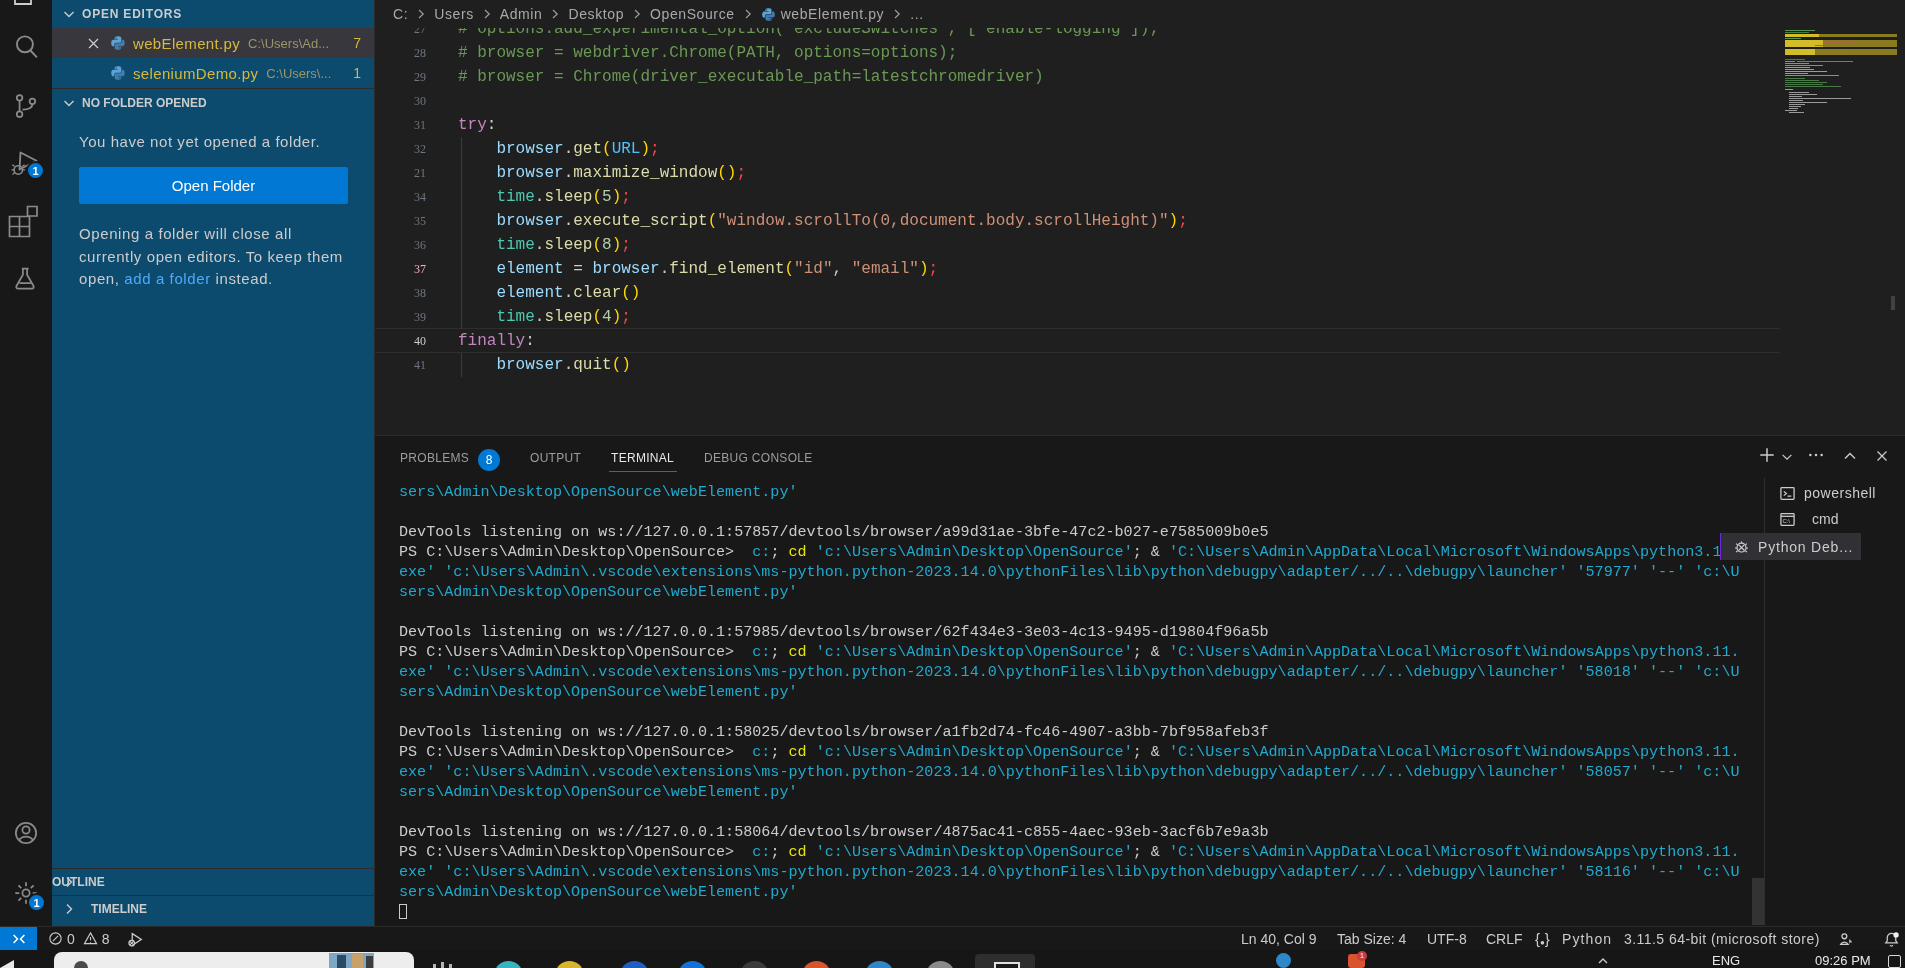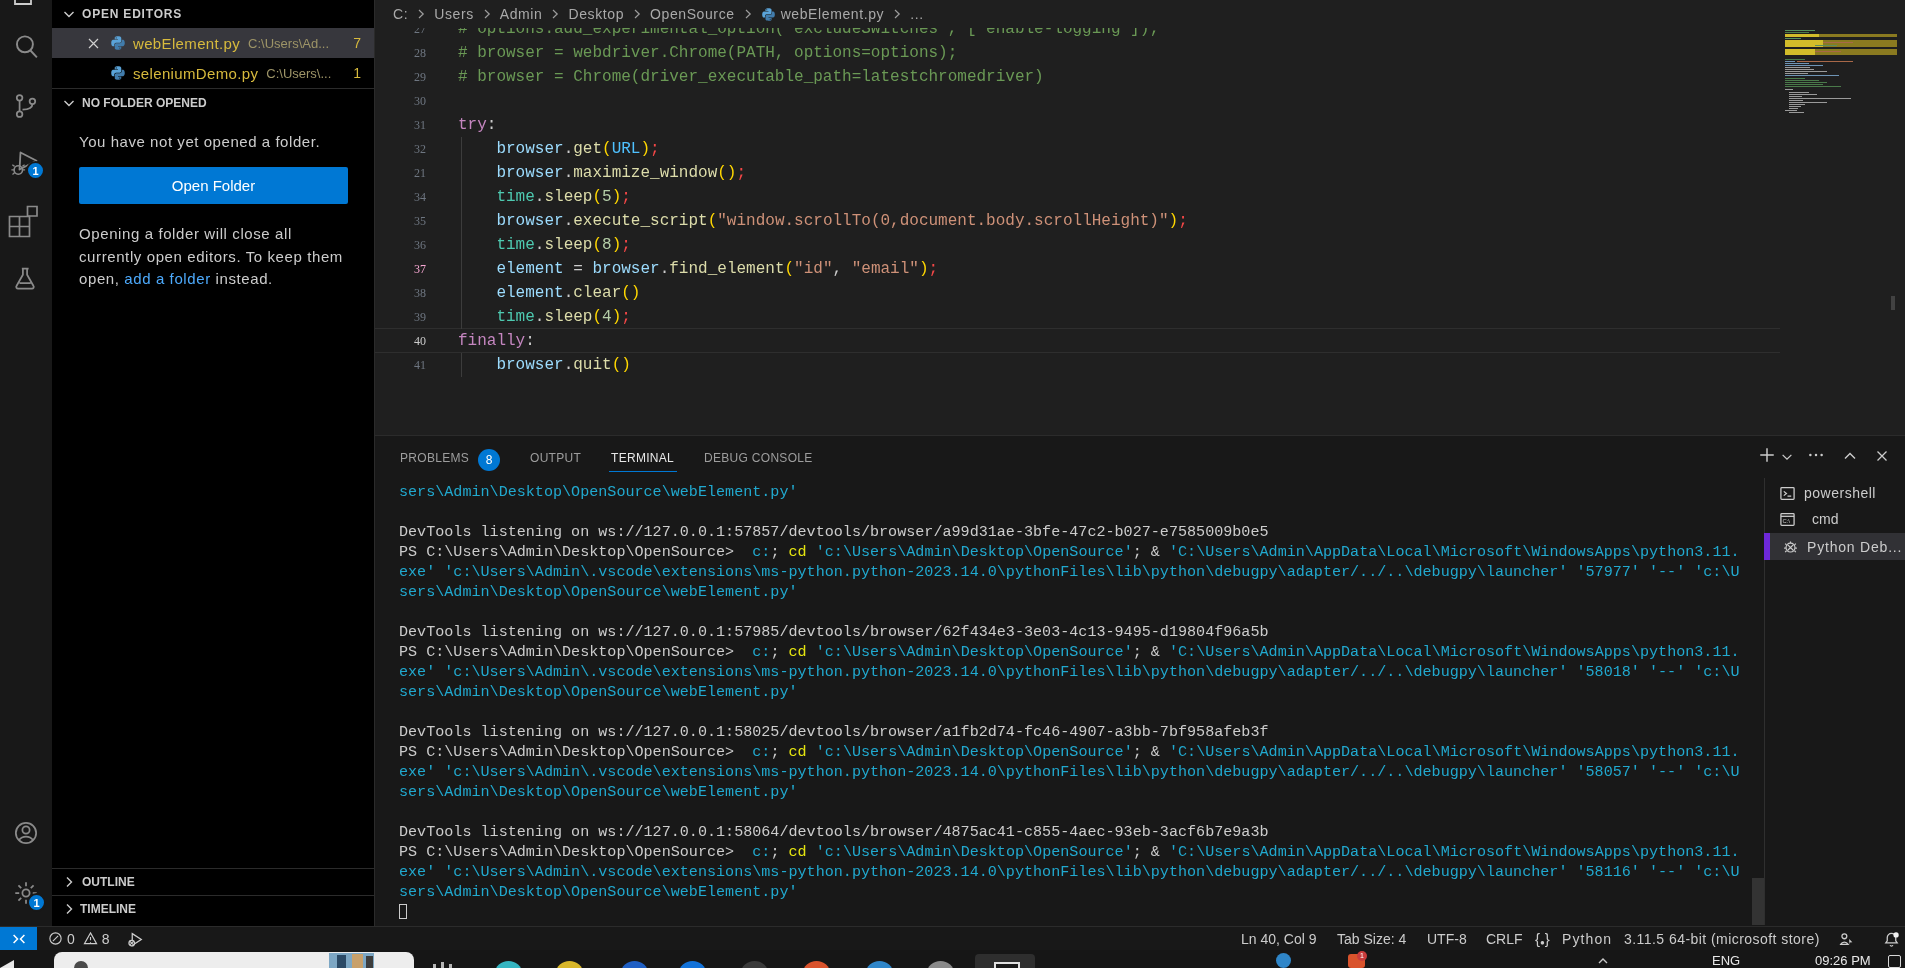--- a/index.html
+++ b/index.html
@@ -1,17 +1,17 @@
 <!DOCTYPE html>
 <html><head><meta charset="utf-8"><style>
 *{margin:0;padding:0;box-sizing:border-box}
 html,body{width:1905px;height:968px;overflow:hidden;background:#1f1f1f;font-family:"Liberation Sans",sans-serif}
 .abs{position:absolute}
 #activity{position:absolute;left:0;top:0;width:52px;height:926px;background:#181818}
-#sidebar{position:absolute;left:52px;top:0;width:323px;height:926px;background:#000000;border-right:1px solid #2b2b2b}
+#sidebar{position:absolute;left:52px;top:0;width:323px;height:926px;background:#0c4a6e;border-right:1px solid #2b2b2b}
 #editor{position:absolute;left:375px;top:0;width:1530px;height:435px;background:#1f1f1f}
 #panel{position:absolute;left:375px;top:435px;width:1530px;height:491px;background:#181818;border-top:1px solid #2b2b2b}
 #status{position:absolute;left:0;top:926px;width:1905px;height:24px;background:#181818;border-top:1px solid #2b2b2b}
 #taskbar{position:absolute;left:0;top:950px;width:1905px;height:18px;background:#161616}
 .shead{position:absolute;left:0;width:322px;height:28px;color:#cccccc;font-weight:bold;font-size:12px;display:flex;align-items:center}
 .row{position:absolute;left:0;width:322px;height:30px;display:flex;align-items:center;font-size:15px}
 .fname{color:#d7ba3d;margin-left:7px;letter-spacing:0.35px}
 .fdesc{color:#9d9467;margin-left:8px;font-size:13px}
 .c-link{color:#4daafc}
 .ln{position:absolute;left:0;width:51px;text-align:right;color:#6e7681;font-size:12px;line-height:24px;font-family:Liberation Serif, serif}
@@ -102,28 +102,28 @@
       <span style="margin-left:30px">NO FOLDER OPENED</span>
     </div>
 <div class="abs" style="left:27px;top:133px;color:#cccccc;font-size:15px;letter-spacing:0.55px">You have not yet opened a folder.</div>
 <div class="abs" style="left:27px;top:167px;width:269px;height:37px;background:#0078d4;border-radius:2px;color:#ffffff;font-size:15px;display:flex;align-items:center;justify-content:center">Open Folder</div>
 <div class="abs" style="left:27px;top:223px;width:290px;color:#cccccc;font-size:15px;line-height:22.6px;letter-spacing:0.6px">Opening a folder will close all<br>currently open editors. To keep them<br>open, <span class="c-link">add a folder</span> instead.</div>
 <div class="abs" style="left:0;top:868px;width:322px;border-top:1px solid #2b2b2b"></div>
 <div class="shead" style="top:869px;height:26px">
       <svg style="position:absolute;left:9px;top:5px" width="16" height="16" viewBox="0 0 16 16">
         <path d="M6 3.5L10.5 8 6 12.5" stroke="#cccccc" fill="none" stroke-width="1.4"></path>
       </svg>
-      <span style="margin-left:30px">OUTLINE</span>
+      <span style="">OUTLINE</span>
     </div>
 <div class="abs" style="left:0;top:895px;width:322px;border-top:1px solid #2b2b2b"></div>
 <div class="shead" style="top:896px;height:26px">
       <svg style="position:absolute;left:9px;top:5px" width="16" height="16" viewBox="0 0 16 16">
         <path d="M6 3.5L10.5 8 6 12.5" stroke="#cccccc" fill="none" stroke-width="1.4"></path>
       </svg>
-      <span style="margin-left:28px">TIMELINE</span>
+      <span style="margin-left:39px">TIMELINE</span>
     </div>
 </div>
 <div id="editor">
 <div class="abs" style="left:0;top:0;width:1530px;height:435px;overflow:hidden">
 <div class="abs" style="left:0;top:328px;width:1405px;height:25px;border-top:1px solid #2e2e2e;border-bottom:1px solid #2e2e2e"></div>
 <div class="ln" style="top:17px;color:#6e7681">27</div>
 <div class="ln" style="top:41px;color:#6e7681">28</div>
 <div class="ln" style="top:65px;color:#6e7681">29</div>
 <div class="ln" style="top:89px;color:#6e7681">30</div>
 <div class="ln" style="top:113px;color:#6e7681">31</div>
@@ -286,21 +286,21 @@
 <div class="abs" style="left:1390px;top:70px;width:140px;height:26px;display:flex;align-items:center;color:#cccccc;font-size:14px">
       <span style="margin-left:14px;display:flex">
         <svg width="17" height="17" viewBox="0 0 16 16" fill="none" stroke="#cccccc" stroke-width="1.2">
           <rect x="1.8" y="2.5" width="12.4" height="11" rx="0.8"></rect>
           <path d="M1.8 5h12.4"></path>
           <text x="3.2" y="11.5" font-size="5.5" fill="#cccccc" stroke="none" font-family="Liberation Sans">C:\</text>
         </svg>
       </span>
       <span style="margin-left:16px">cmd</span>
     </div>
-<div class="abs" style="left:1389px;top:97px;width:141px;height:27px;display:flex;align-items:center;color:#cccccc;font-size:14px;background:#313135;border-left:6px solid #6d28d9">
+<div class="abs" style="left:1345px;top:97px;width:141px;height:27px;display:flex;align-items:center;color:#cccccc;font-size:14px;background:#313135;border-left:1px solid #6d28d9">
       <span style="margin-left:12px;display:flex">
         <svg width="17" height="17" viewBox="0 0 16 16" fill="none" stroke="#cccccc" stroke-width="1.1">
           <circle cx="8" cy="9" r="4.2"></circle>
           <path d="M5.2 6.2L10.8 11.8M10.8 6.2L5.2 11.8M8 4.8V3.2M4.2 6.5L3 5.2M11.8 6.5L13 5.2M3.6 9.5H2M12.4 9.5H14M4.2 12L3 13.3M11.8 12L13 13.3"></path>
         </svg>
       </span>
       <span style="margin-left:8px;letter-spacing:0.8px">Python Deb...</span>
     </div>
 <div class="abs" style="left:1377px;top:442px;width:12px;height:47px;background:#333333"></div>
 </div>

